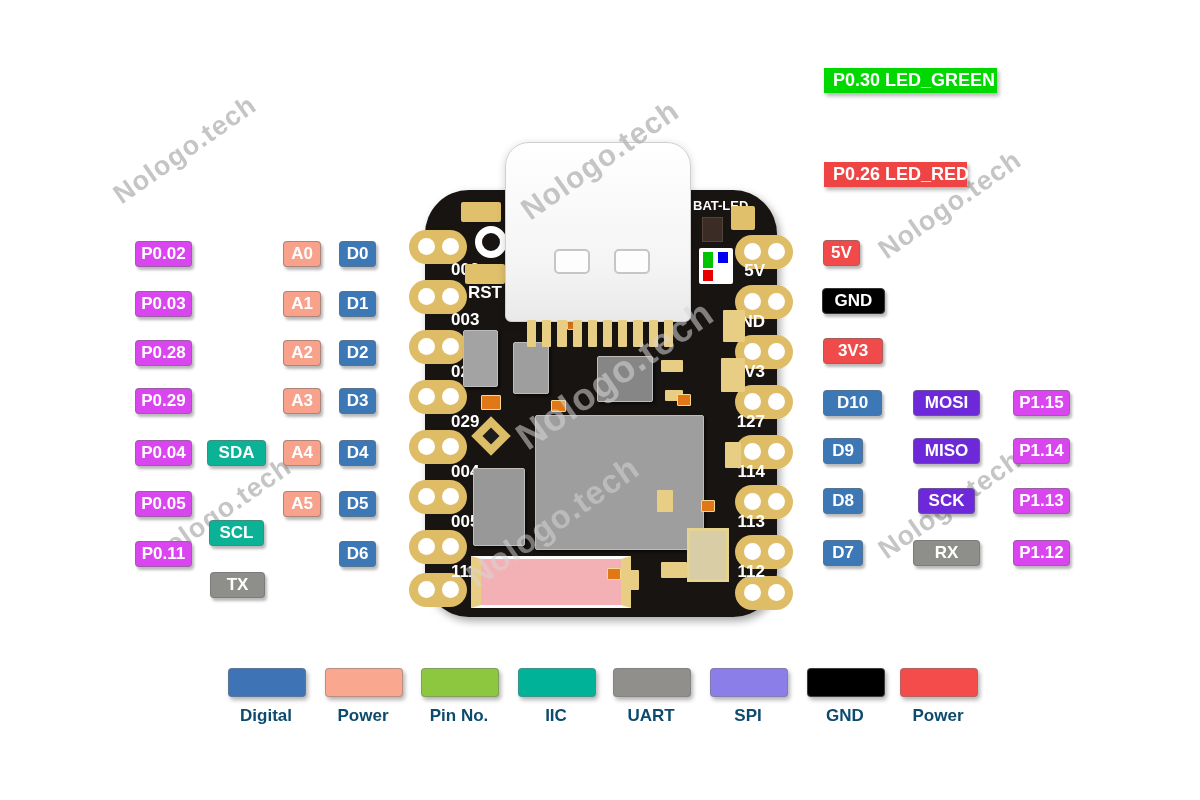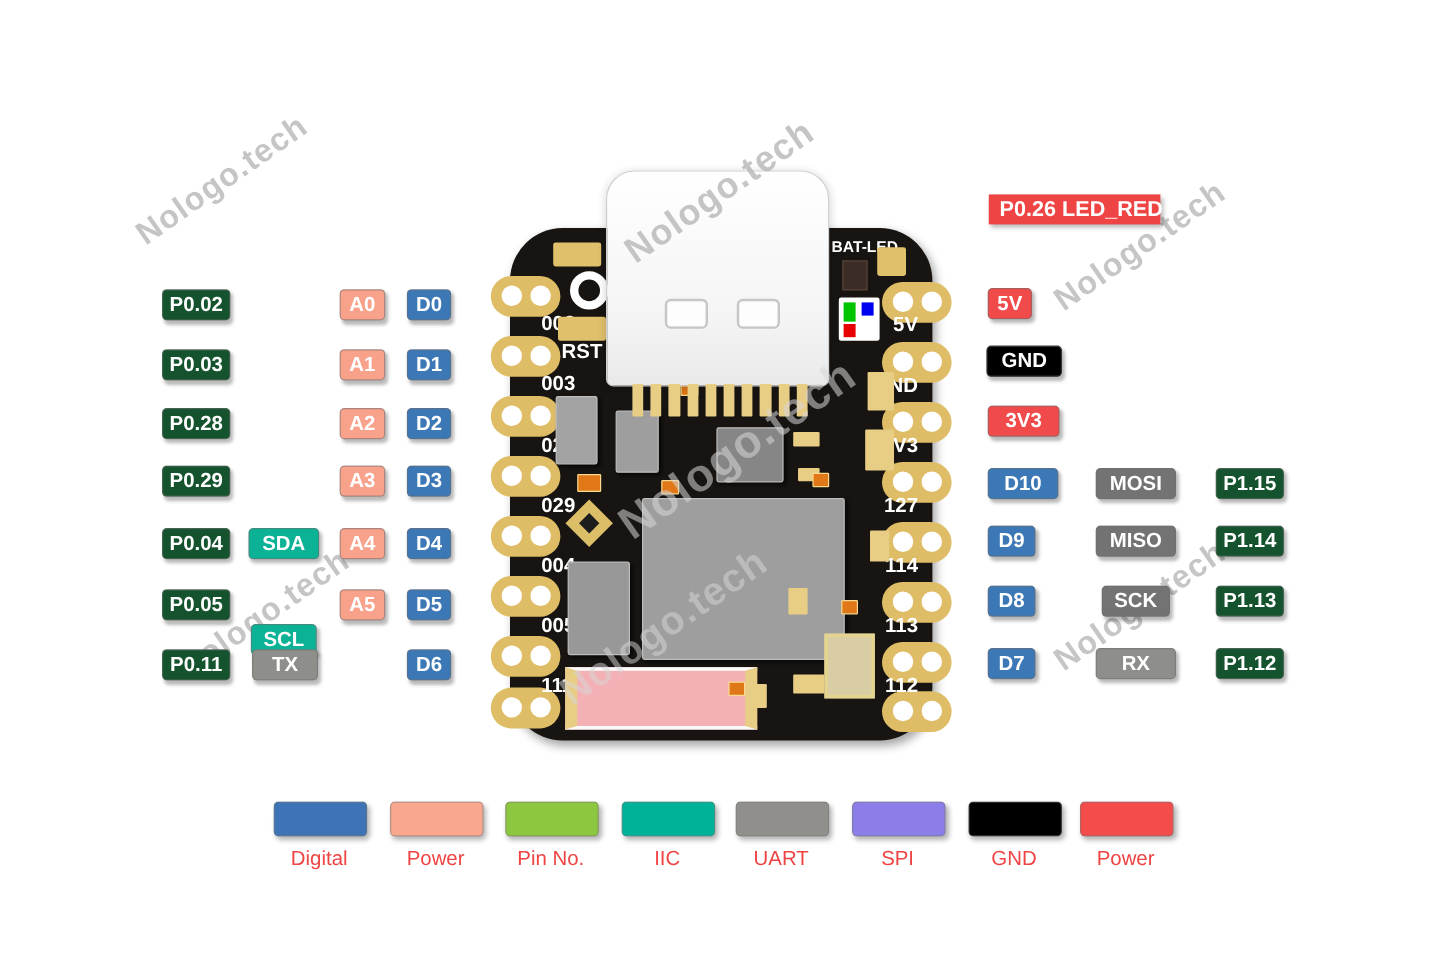--- a/index.html
+++ b/index.html
@@ -7,26 +7,26 @@
           font-family:"Liberation Sans",sans-serif;}
   
   .wm{position:absolute;transform:translate(-50%,-50%) rotate(-35deg);
       font-weight:bold;letter-spacing:1px;color:rgba(178,178,178,0.75);
       white-space:nowrap;pointer-events:none;}
   
   .badge{position:absolute;height:24px;line-height:24px;border-radius:4px;color:#fff;
          font-weight:bold;font-size:17px;text-align:center;
          border:1px solid rgba(110,110,110,0.55);
          box-shadow:2px 3px 3px rgba(0,0,0,0.28);}
-  .c-pin{background:#14532d}
+  .c-pin{background:#d946ef}
   .c-digital{background:#3d78b6}
   .c-analog{background:#f8a18b}
   .c-iic{background:#0cb296}
   .c-uart{background:#8e8e8a}
-  .c-spi{background:#737373}
+  .c-spi{background:#6d28d9}
   .c-power{background:#f04b4a}
   .c-gnd{background:#000;border-color:#333;}
   
   .led-label{position:absolute;height:25px;line-height:25px;color:#fff;font-weight:bold;
              font-size:18px;padding-left:9px;white-space:pre;
              box-shadow:2px 3px 4px rgba(0,0,0,0.3);}
   .led-green{background:#00d800}
   .led-blue{background:#0000ee}
   .led-red{background:#ef4444}
   
@@ -65,21 +65,21 @@
   .usb .hole{position:absolute;width:32px;height:21px;background:#fdfdfd;border:2px solid #c6c6c6;
              border-radius:5px;top:106px;}
   .usb .hole.h-left{left:48px}.usb .hole.h-right{left:108px}
   .usb-pins{position:absolute;left:527px;top:320px;width:146px;height:27px;display:flex;gap:6px;}
   .usb-pins i{flex:1;background:#e8cd85;border-radius:1px;display:block;}
   
   .lg-item{position:absolute;top:668px;width:76px;}
   .lg-swatch{width:76px;height:27px;border-radius:4px;border:1px solid rgba(120,120,120,0.5);
              box-shadow:2px 3px 4px rgba(0,0,0,0.3);}
   .lg-label{position:absolute;top:38px;left:50%;transform:translateX(-50%);
-            font-weight:normal;font-size:17px;color:#ef4444;white-space:nowrap;}
+            font-weight:bold;font-size:17px;color:#0c4a6e;white-space:nowrap;}
   .lg-digital{background:#3e74b5}.lg-analog{background:#f9a78e}.lg-pin{background:#8dc63f}
   .lg-iic{background:#00b398}.lg-uart{background:#908f8b}.lg-spi{background:#8b7ee9}
   .lg-gnd{background:#000}.lg-power{background:#f34c4b}
 </style>
 </head>
 <body>
 
 <div class="canvas">
 
   <div class="board">
@@ -227,33 +227,34 @@
   </div>
 
   <span class="wm" style="left:185px;top:150px;font-size:27px">Nologo.tech</span>
   <span class="wm" style="left:950px;top:205px;font-size:27px">Nologo.tech</span>
   <span class="wm" style="left:600px;top:160px;font-size:30px">Nologo.tech</span>
   <span class="wm" style="left:615px;top:375px;font-size:38px;color:rgba(215,215,215,0.55)">Nologo.tech</span>
   <span class="wm" style="left:553px;top:522px;font-size:33px;color:rgba(215,215,215,0.5)">Nologo.tech</span>
   <span class="wm" style="left:220px;top:512px;font-size:27px">Nologo.tech</span>
   <span class="wm" style="left:950px;top:505px;font-size:27px">Nologo.tech</span>
 
+  <div class="led-label led-green" style="left:824px;top:68px;width:164px">P0.30 LED_GREEN</div>
   <div class="led-label led-red" style="left:824px;top:162px;width:134px">P0.26 LED_RED</div>
 
   <span class="badge c-pin" style="left:135px;top:241px;width:55px">P0.02</span>
   <span class="badge c-pin" style="left:135px;top:291px;width:55px">P0.03</span>
   <span class="badge c-pin" style="left:135px;top:340px;width:55px">P0.28</span>
   <span class="badge c-pin" style="left:135px;top:388px;width:55px">P0.29</span>
   <span class="badge c-pin" style="left:135px;top:440px;width:55px">P0.04</span>
   <span class="badge c-pin" style="left:135px;top:491px;width:55px">P0.05</span>
   <span class="badge c-pin" style="left:135px;top:541px;width:55px">P0.11</span>
 
   <span class="badge c-iic" style="left:207px;top:440px;width:57px">SDA</span>
   <span class="badge c-iic" style="left:209px;top:520px;width:53px">SCL</span>
-  <span class="badge c-uart" style="left:210px;top:541px;width:53px">TX</span>
+  <span class="badge c-uart" style="left:210px;top:572px;width:53px">TX</span>
 
   <span class="badge c-analog" style="left:283px;top:241px;width:36px">A0</span>
   <span class="badge c-analog" style="left:283px;top:291px;width:36px">A1</span>
   <span class="badge c-analog" style="left:283px;top:340px;width:36px">A2</span>
   <span class="badge c-analog" style="left:283px;top:388px;width:36px">A3</span>
   <span class="badge c-analog" style="left:283px;top:440px;width:36px">A4</span>
   <span class="badge c-analog" style="left:283px;top:491px;width:36px">A5</span>
 
   <span class="badge c-digital" style="left:339px;top:241px;width:35px">D0</span>
   <span class="badge c-digital" style="left:339px;top:291px;width:35px">D1</span>

